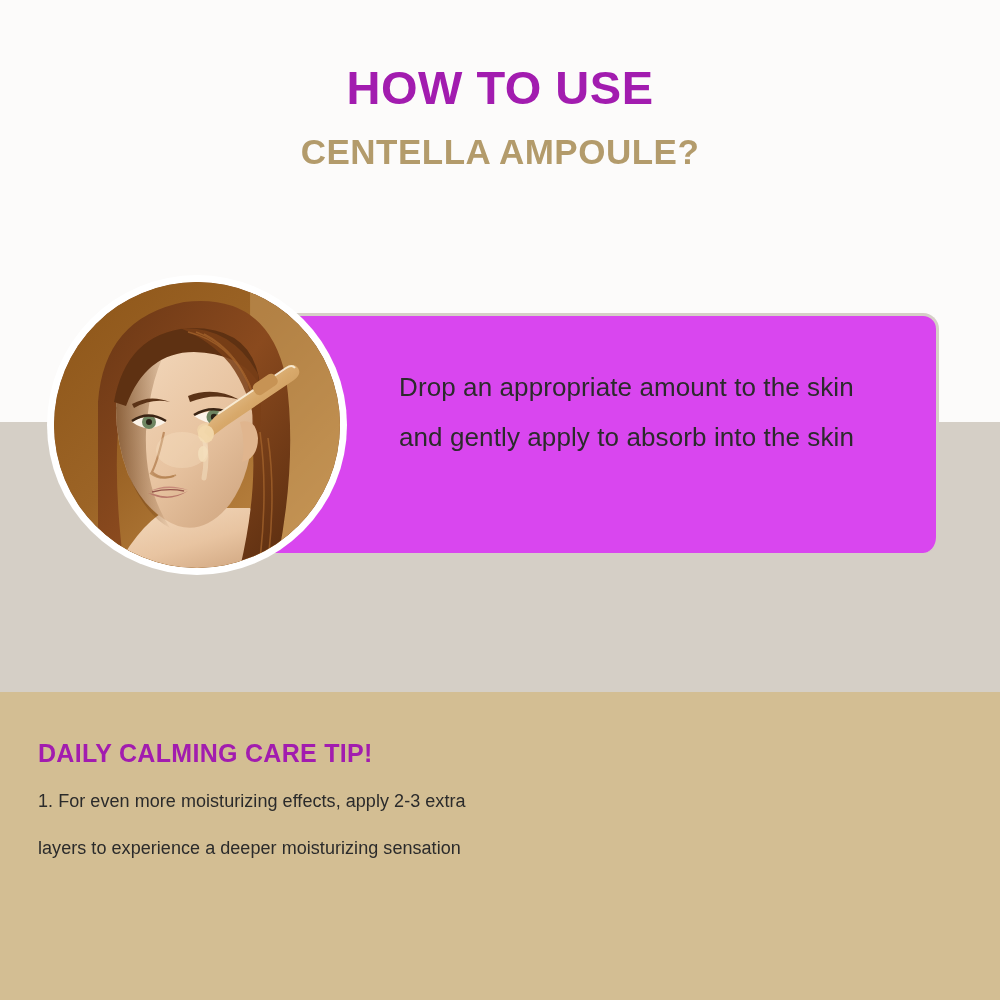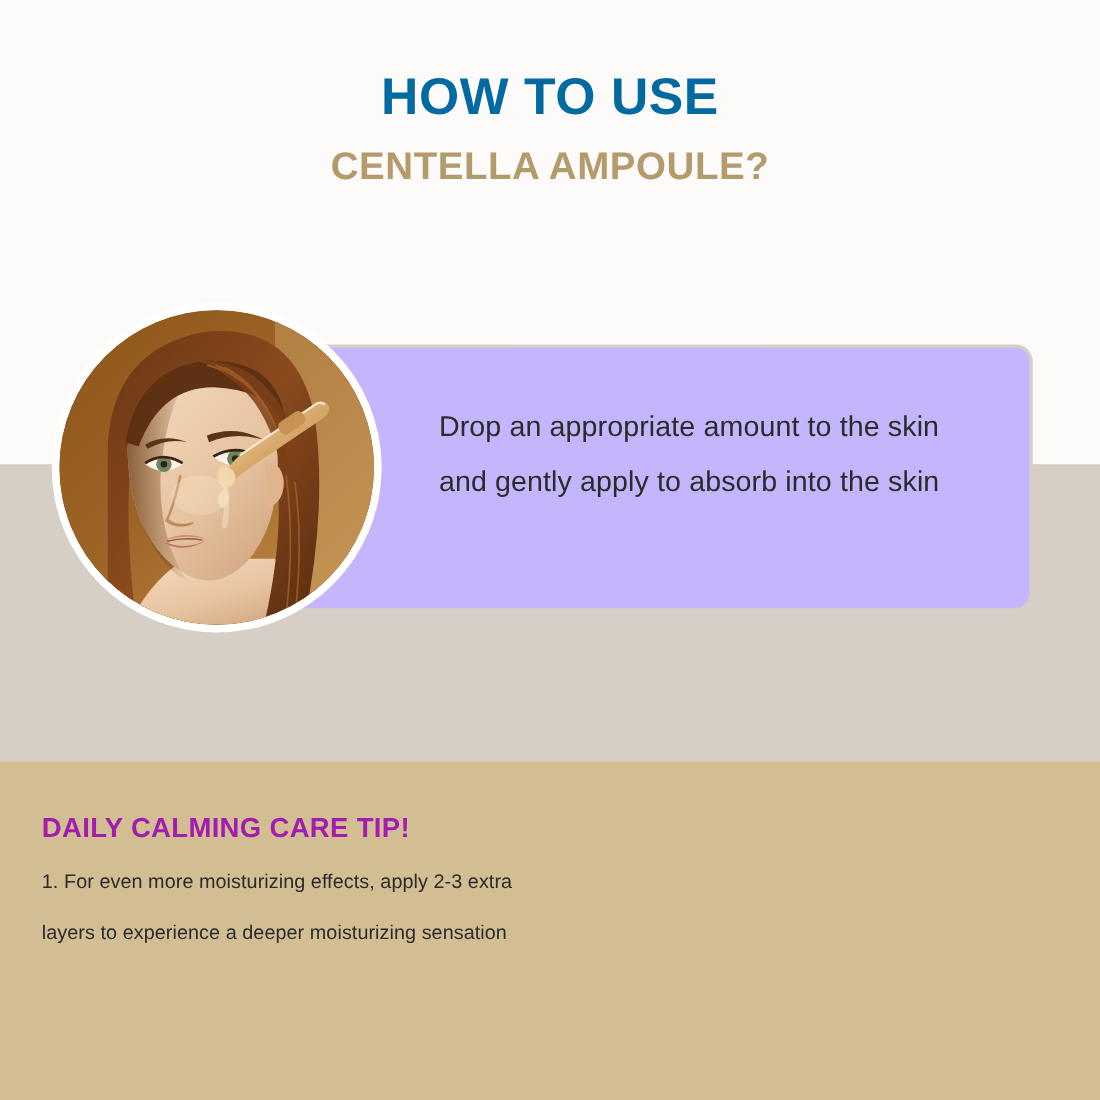--- a/index.html
+++ b/index.html
@@ -45,42 +45,42 @@
   .heading-block {
     position: absolute;
     left: 0; top: 60px;
     width: 1000px;
     text-align: center;
   }
   .heading-line1 {
     font-size: 47px;
     font-weight: bold;
     letter-spacing: 0.5px;
-    color: #0369a1;
+    color: #a21caf;
     line-height: 1.18;
     margin: 0;
   }
   .heading-line2 {
     font-size: 35px;
     font-weight: bold;
     letter-spacing: 0.5px;
     color: #B39B6B;
     line-height: 1.18;
     margin: 16px 0 0 0;
   }
 
   
   .instruction-card {
     position: absolute;
     left: 228px;
     top: 313px;
     width: 711px;
     height: 240px;
     box-sizing: border-box;
-    background: #c4b5fd;
+    background: #d946ef;
     border: 3px solid #D5CFC6;
     border-bottom: none;
     border-radius: 16px 16px 16px 16px;
   }
   .instruction-text {
     position: absolute;
     left: 168px;
     top: 46px;
     width: 500px;
     font-size: 26px;

